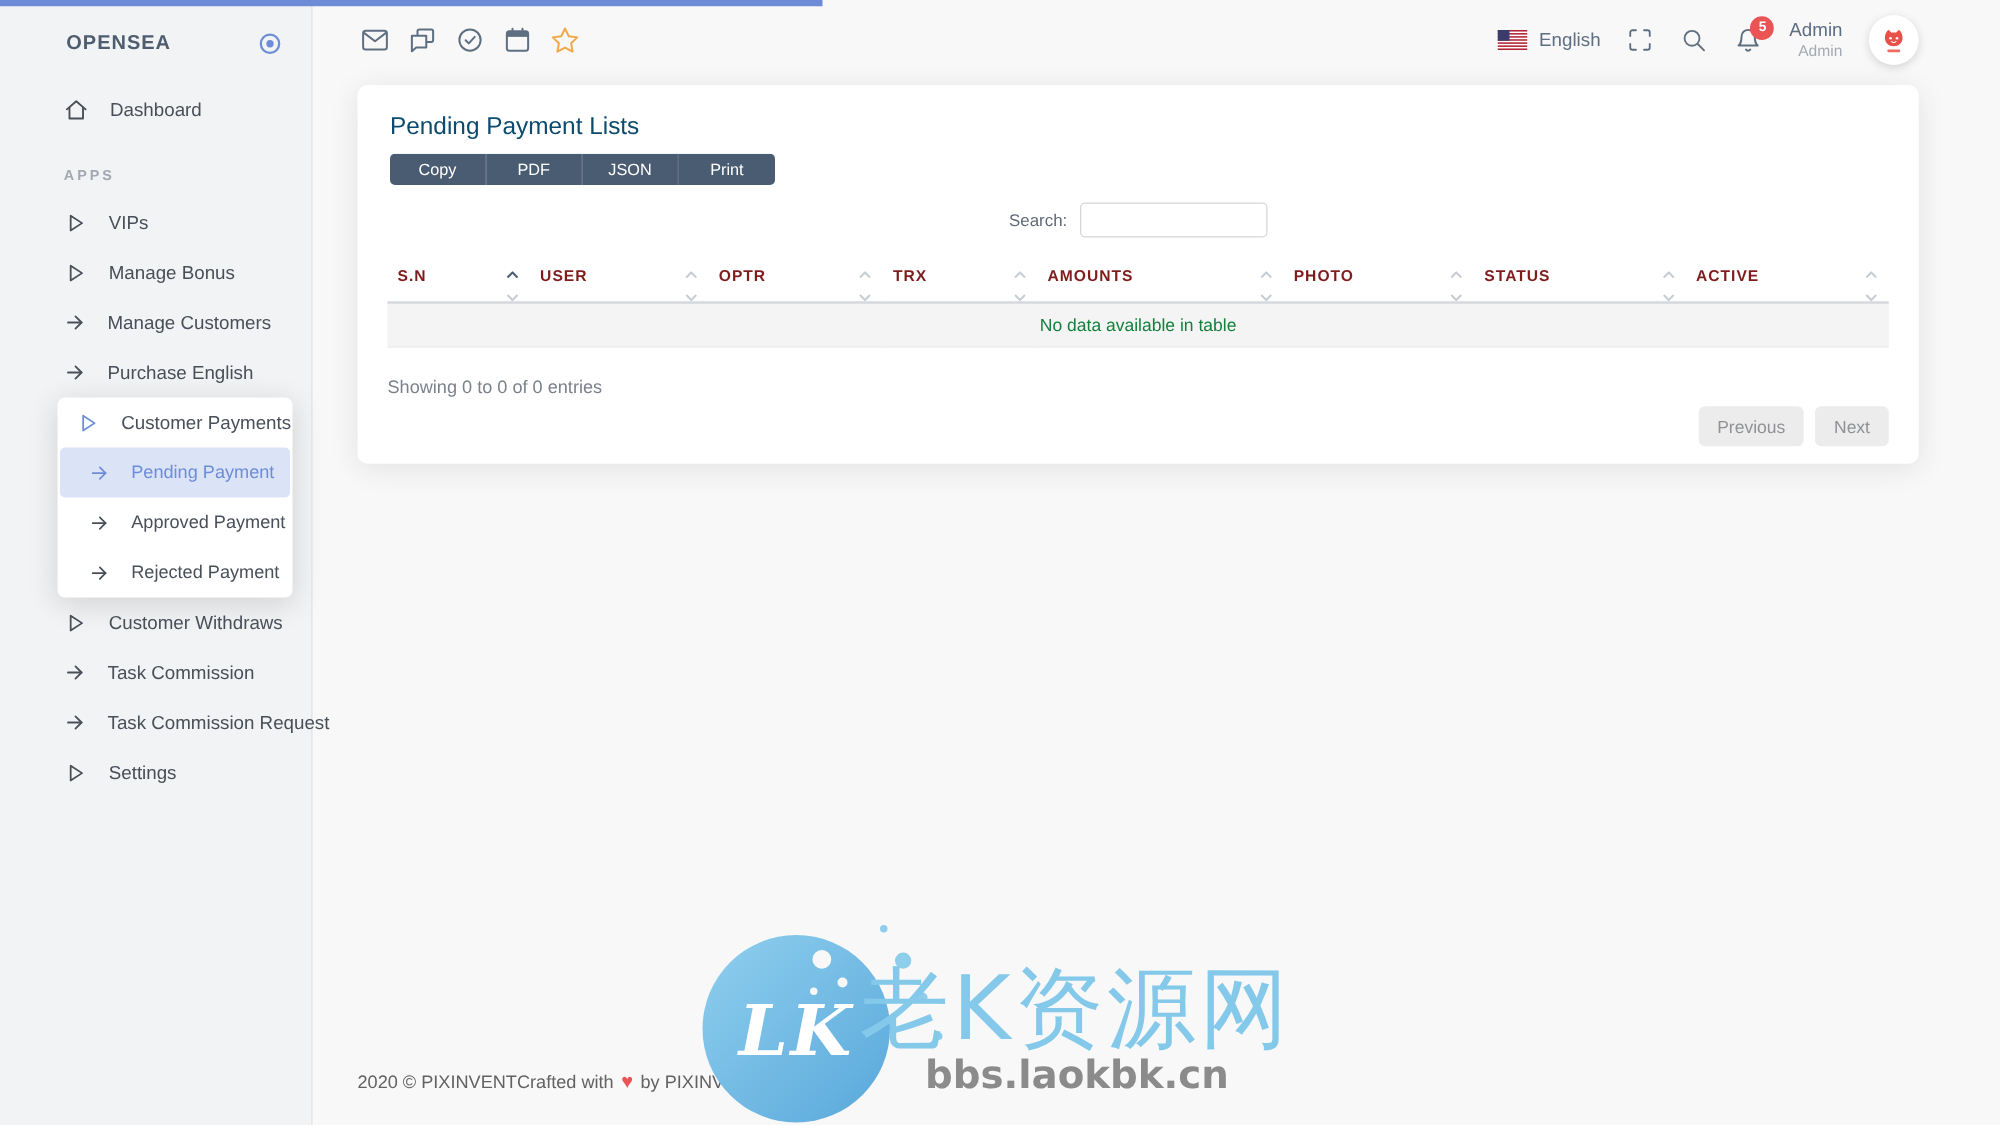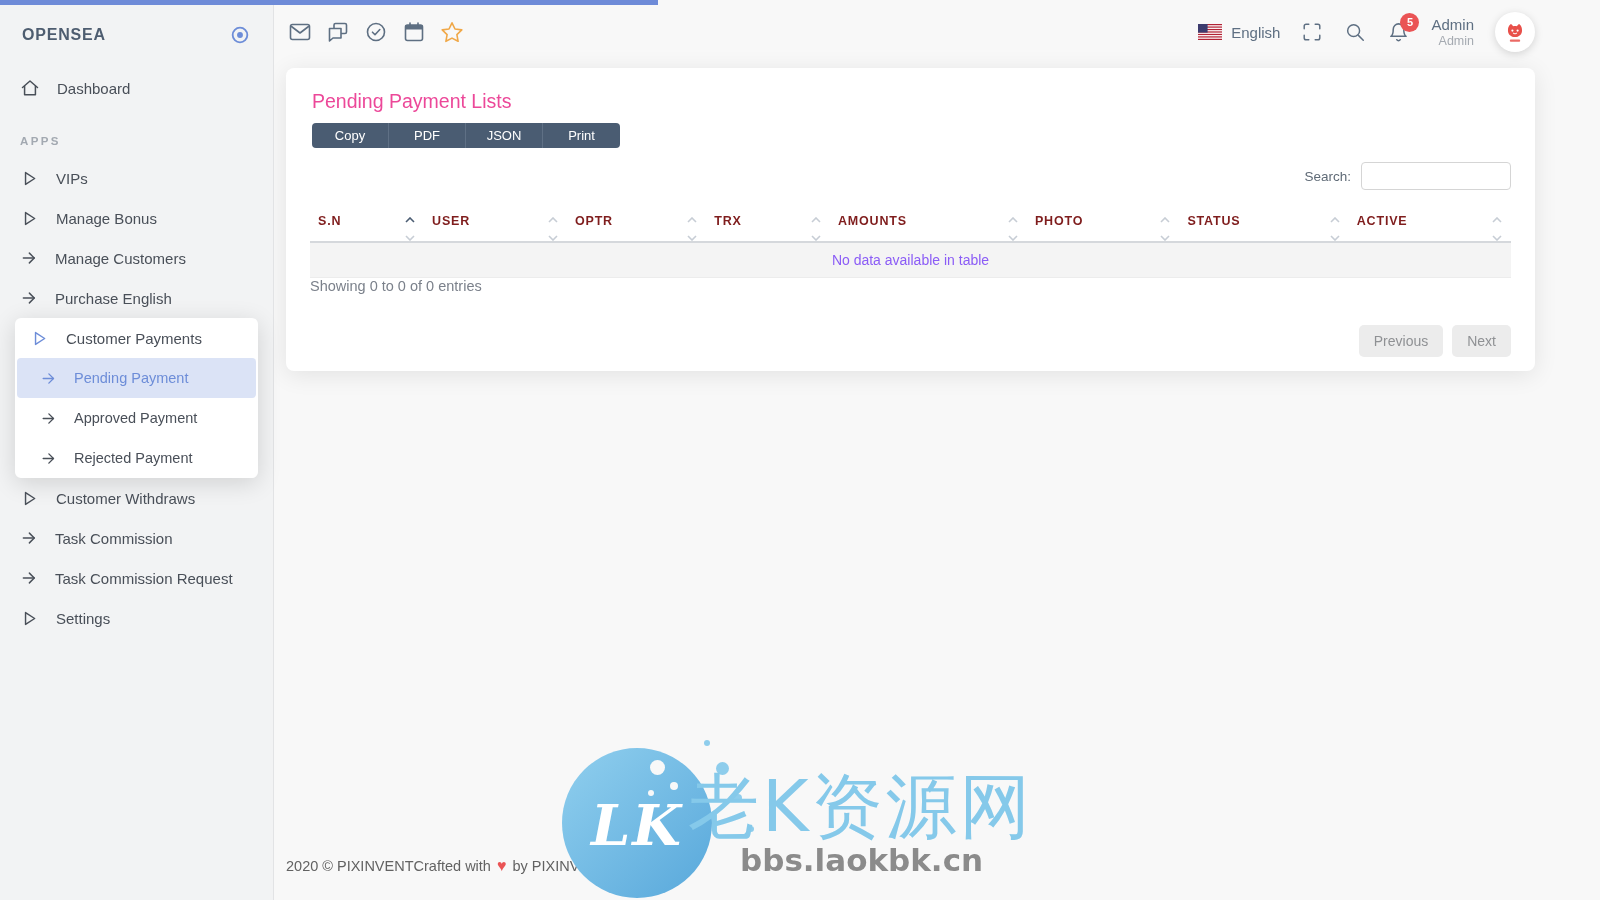--- a/index.html
+++ b/index.html
@@ -8,22 +8,22 @@
     width:1600px; height:900px; overflow:hidden; position:relative;
     background:#f8f8f8; font-family:"Liberation Sans", sans-serif;
     -webkit-font-smoothing:antialiased;
   }
 
   
   .loading-bar { position:absolute; top:0; left:0; width:658px; height:5px; background:#6e8bd8; z-index:60; }
 
   
   .sidebar {
-    position:absolute; top:0; left:0; width:274px; height:900px;
-    background:#f2f3f4; border-right:1px solid #e2e3e5; z-index:10;
+    position:absolute; top:0; left:0; width:250px; height:900px;
+    background:#f2f3f4; border-right:1px solid #e2e3e5; z-index:10;padding-left:31px;
   }
   .brand { display:flex; align-items:center; justify-content:space-between; padding:24px 22px 6px 22px; }
   .brand-text { font-size:16px; font-weight:bold; letter-spacing:.8px; color:#4e5d70; cursor:pointer; }
   .brand-toggle { cursor:pointer; display:flex; }
 
   .menu { margin-top:16px; }
   .menu-item {
     height:40px; display:flex; align-items:center; gap:17px;
     padding:0 20px; font-size:15px; color:#494f58; cursor:pointer; white-space:nowrap;text-align:center;
   }
@@ -66,51 +66,51 @@
     width:40px; height:40px; border-radius:50%; background:#fff; cursor:pointer;
     box-shadow:0 2px 8px rgba(0,0,0,.15); display:flex; align-items:center; justify-content:center;
   }
 
   
   .card {
     position:absolute; left:286px; top:68px; width:1249px; height:303px;
     background:#fff; border-radius:8px; box-shadow:0 4px 24px rgba(0,0,0,.09);
     padding:20px 24px; z-index:5;
   }
-  .card-title { font-size:19.5px; font-weight:500; color:#ec4899; margin:2px 0 10px 2px; }
+  .card-title { font-size:19.5px; font-weight:500; color:#0c4a6e; margin:2px 0 10px 2px; }
   .btn-group { display:inline-flex; border-radius:4px; overflow:hidden; margin-left:2px; }
   .btn-group button {
     width:77px; padding:5px 0; background:#4a5c72; color:#fff; border:none;
     border-right:1px solid #5f7085; font-size:13px; font-family:inherit; cursor:pointer;
   }
   .btn-group button:last-child { border-right:none; }
 
-  .search-row { display:flex; justify-content:flex-end; align-items:center; gap:10px; margin-top:14px; }
+  .search-row { display:flex; justify-content:center; align-items:center; gap:10px; margin-top:14px; }
   .search-row label { font-size:13.5px; color:#5f6a76; }
   .search-row input {
     width:150px; height:28px; border:1px solid #d5d5d5; border-radius:4px;
     background:#fff; padding:0 8px; font-size:13px; font-family:inherit; outline:none;
   }
 
   table.grid { width:100%; border-collapse:collapse; margin-top:16px; table-layout:fixed; }
   table.grid th {
     position:relative; text-align:left; font-size:12.5px; font-weight:bold; color:#7f1d1d;
     letter-spacing:.8px; padding:8px 24px 13px 8px; border-bottom:2px solid #d5d8dc;
     cursor:pointer; white-space:nowrap;
   }
   .sort { position:absolute; right:9px; }
   .sort.up { top:11px; }
   .sort.dn { top:29px; }
   .sort polyline { fill:none; stroke:#c7cdd5; stroke-width:1.6; }
   .sort.active polyline { stroke:#4b5d73; }
   td.empty-cell {
     background:#f4f4f4; border-bottom:1px solid #ececec; text-align:center;
-    font-size:14px; color:#8b5cf6; padding:9px 8px;
-  }
-  .info-text { font-size:14.5px; color:#7b818b; }
+    font-size:14px; color:#15803d; padding:9px 8px;
+  }
+  .info-text { margin-top:24px; font-size:14.5px; color:#7b818b; }
   .pagination { position:absolute; right:24px; bottom:14px; display:flex; gap:9px; }
   .pagination button {
     background:#ececec; border:none; color:#8f9194; font-size:14px;
     padding:8px 15px; border-radius:5px; font-family:inherit; cursor:pointer;
   }
 
   
   .footer {
     position:absolute; left:286px; width:1249px; bottom:26px;
     display:flex; justify-content:flex-start; align-items:center;

